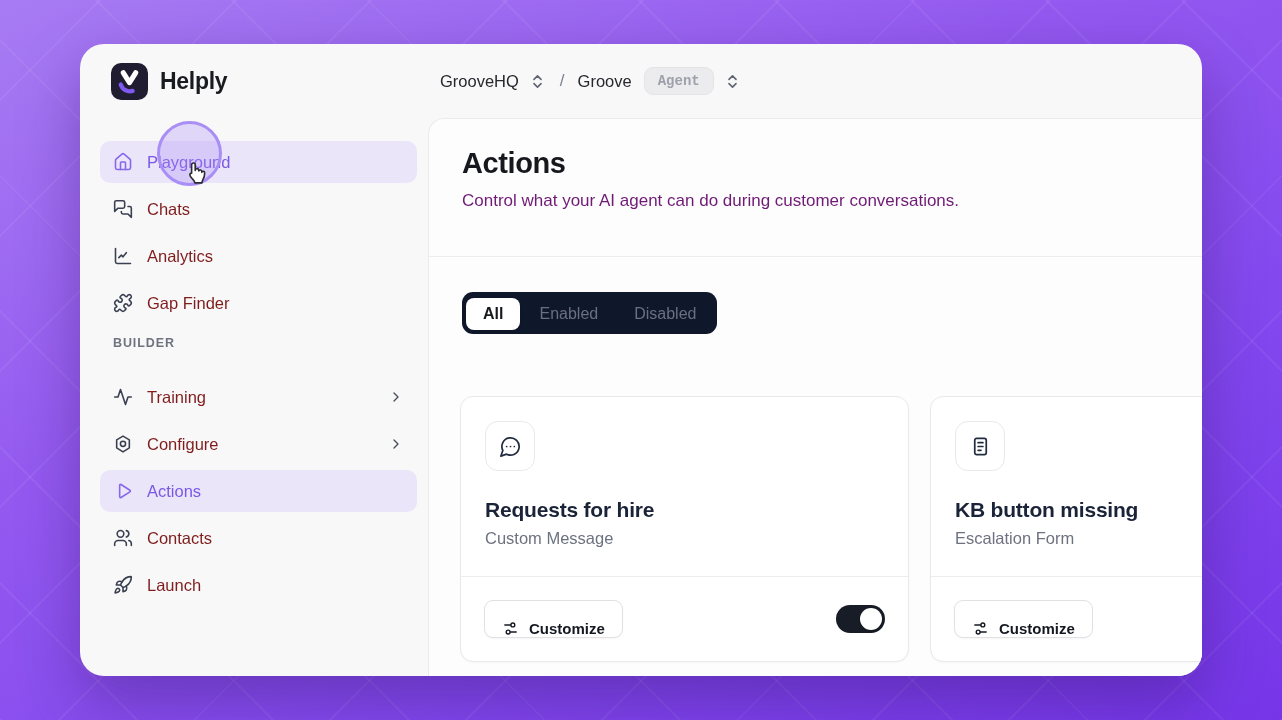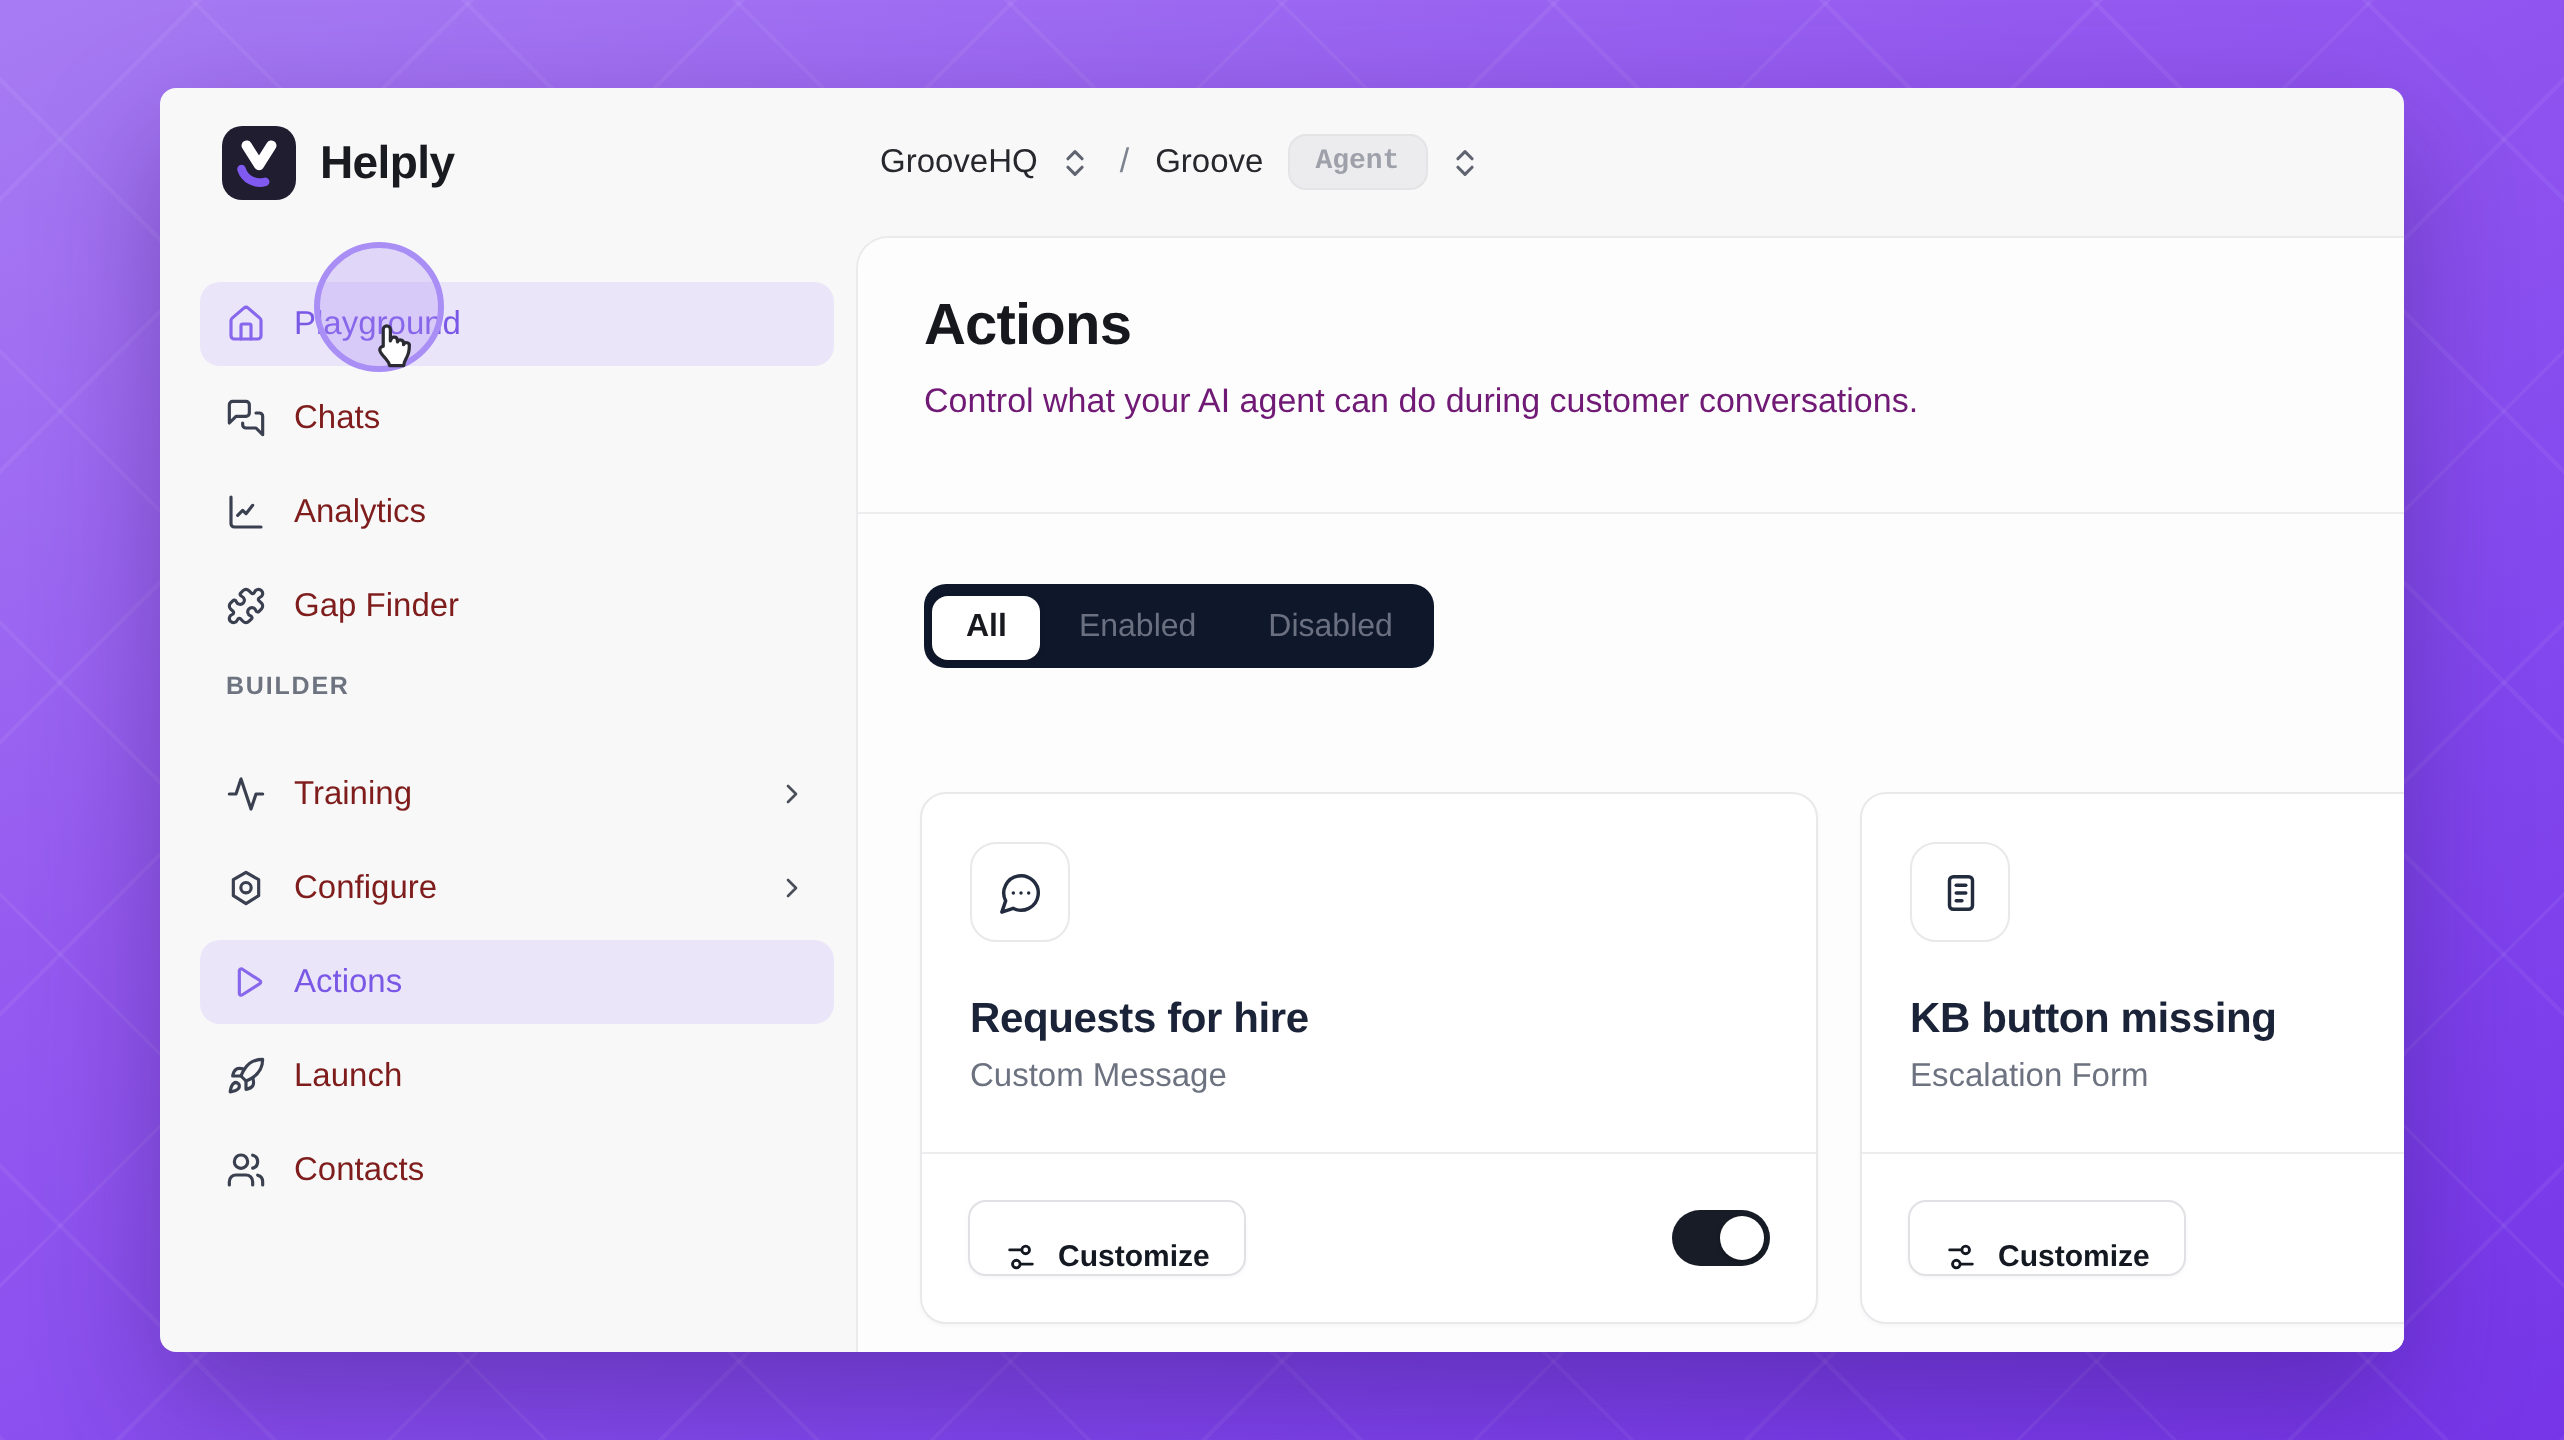--- a/index.html
+++ b/index.html
@@ -9,21 +9,21 @@
   .stage {
     position: relative; width: 1282px; height: 720px;
     background:
       repeating-linear-gradient(45deg, rgba(255,255,255,0.055) 0 2px, rgba(255,255,255,0) 2px 96px),
       repeating-linear-gradient(-45deg, rgba(255,255,255,0.055) 0 2px, rgba(255,255,255,0) 2px 96px),
       linear-gradient(155deg, #a77cf3 0%, #9459f0 38%, #8247ee 70%, #7636e8 100%);
   }
 
   .window {
     position: absolute; left: 80px; top: 44px; width: 1122px; height: 632px;
-    background: #f8f8f9; border-radius: 8px; overflow: hidden;
+    background: #f8f8f9; border-radius: 24px; overflow: hidden;
     box-shadow: 0 24px 60px rgba(43,13,92,0.35);
   }
 
   
   .topbar { position: absolute; left: 0; top: 0; right: 0; height: 74px; }
   .brand { position: absolute; left: 31px; top: 0; height: 74px; display: flex; align-items: center; gap: 12px; }
   .logo { width: 37px; height: 37px; border-radius: 10px; background: #201d31; display: flex; align-items: center; justify-content: center; flex: none; }
   .brand-name { font-size: 23px; font-weight: 700; color: #1a1b20; letter-spacing: -0.3px; }
 
   .breadcrumb { position: absolute; left: 360px; top: 0; height: 74px; display: flex; align-items: center; gap: 10px; font-size: 16.5px; color: #27282d; }
@@ -188,39 +188,39 @@
           <svg width="20" height="20" viewBox="0 0 24 24" fill="none" stroke="currentColor" stroke-width="1.9" stroke-linecap="round" stroke-linejoin="round">
               <path d="M8 5.1v13.8c0 .8.9 1.3 1.6.9L20.3 13a1.1 1.1 0 0 0 0-1.9L9.6 4.2A1.1 1.1 0 0 0 8 5.1z"></path>
             </svg>
         </span>
         <span>Actions</span>
       </div>
 
       <div class="side-item">
         <span class="ico">
           <svg width="20" height="20" viewBox="0 0 24 24" fill="none" stroke="currentColor" stroke-width="1.9" stroke-linecap="round" stroke-linejoin="round">
+              <path d="M16 21v-2a4 4 0 0 0-4-4H6a4 4 0 0 0-4 4v2"></path>
+              <circle cx="9" cy="7" r="4"></circle>
+              <path d="M22 21v-2a4 4 0 0 0-3-3.87"></path>
+              <path d="M16 3.13a4 4 0 0 1 0 7.75"></path>
+            </svg>
+        </span>
+        <span>Contacts</span>
+      </div>
+
+      <div class="side-item">
+        <span class="ico">
+          <svg width="20" height="20" viewBox="0 0 24 24" fill="none" stroke="currentColor" stroke-width="1.9" stroke-linecap="round" stroke-linejoin="round">
               <path d="M4.5 16.5c-1.5 1.26-2 5-2 5s3.74-.5 5-2c.71-.84.7-2.13-.09-2.91a2.18 2.18 0 0 0-2.91-.09z"></path>
               <path d="m12 15-3-3a22 22 0 0 1 2-3.95A12.88 12.88 0 0 1 22 2c0 2.72-.78 7.5-6 11a22.35 22.35 0 0 1-4 2z"></path>
               <path d="M9 12H4s.55-3.03 2-4c1.62-1.08 5 0 5 0"></path>
               <path d="M12 15v5s3.03-.55 4-2c1.08-1.62 0-5 0-5"></path>
             </svg>
         </span>
         <span>Launch</span>
-      </div>
-
-      <div class="side-item">
-        <span class="ico">
-          <svg width="20" height="20" viewBox="0 0 24 24" fill="none" stroke="currentColor" stroke-width="1.9" stroke-linecap="round" stroke-linejoin="round">
-              <path d="M16 21v-2a4 4 0 0 0-4-4H6a4 4 0 0 0-4 4v2"></path>
-              <circle cx="9" cy="7" r="4"></circle>
-              <path d="M22 21v-2a4 4 0 0 0-3-3.87"></path>
-              <path d="M16 3.13a4 4 0 0 1 0 7.75"></path>
-            </svg>
-        </span>
-        <span>Contacts</span>
       </div>
     </aside>
 
     <main class="panel">
       <div class="panel-head">
         <h1 class="page-title">Actions</h1>
         <p class="page-subtitle">Control what your AI agent can do during customer conversations.</p>
       </div>
       <div class="head-divider"></div>
 

